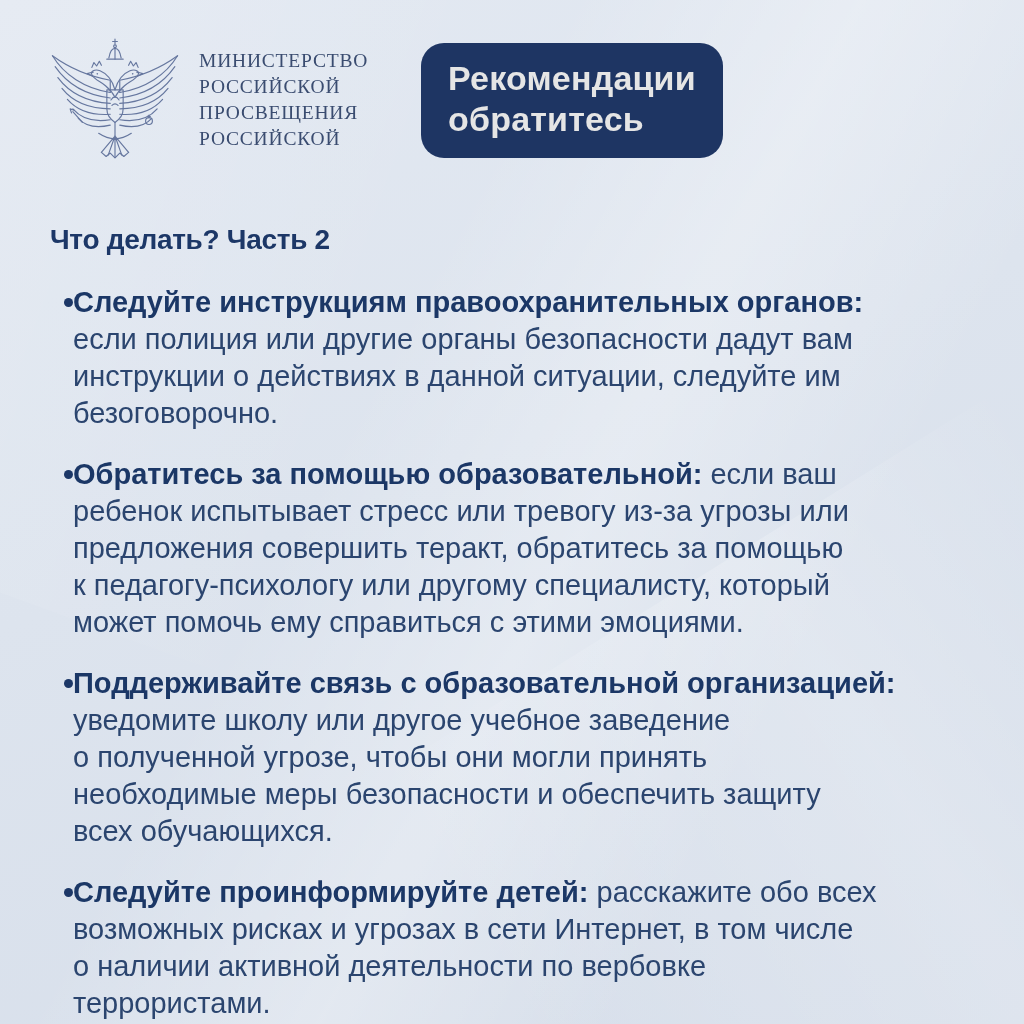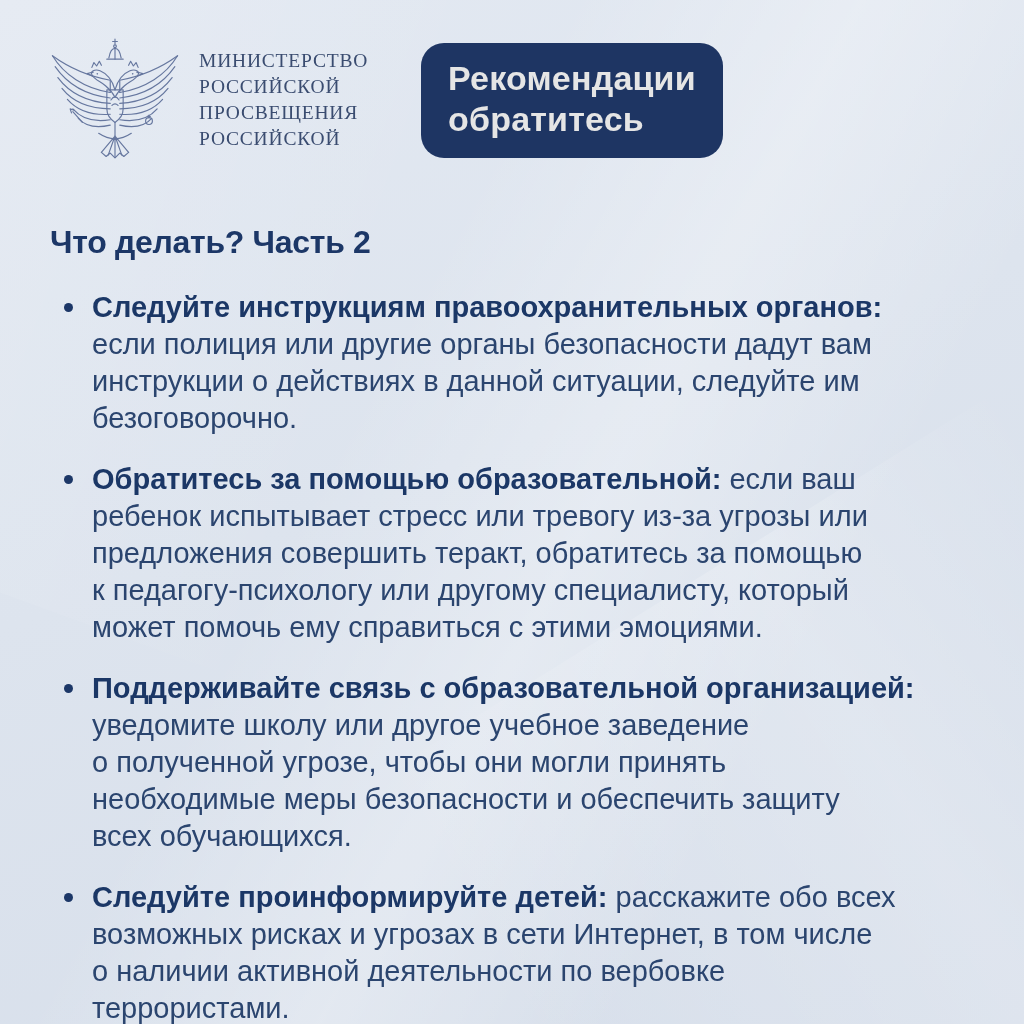--- a/index.html
+++ b/index.html
@@ -35,27 +35,27 @@
   .badge{
     margin-left:44px;align-self:center;
     background:#1e3563;color:#e5e5e5;
     border-radius:23px;padding:15px 27px 18px 27px;
     font-size:34px;line-height:41px;font-weight:700;letter-spacing:0.2px;
   }
 
   
   .title{
     margin:58px 8px 0 50px;
-    font-size:32px;font-weight:700;letter-spacing:-0.3px;
+    font-size:28px;font-weight:700;letter-spacing:-0.3px;
     color:#1c3767;
   }
 
   
   ul.points{list-style:none;margin:28px 0 0 64px;padding:0;}
-  ul.points li{display:flex;gap:19px;margin-bottom:24px;}
+  ul.points li{display:flex;margin-bottom:24px;}
   .dot{flex:0 0 auto;width:9px;height:9px;border-radius:50%;background:#1c3767;margin-top:14px;}
   .btext{
     margin:0;max-width:905px;
     font-size:29px;line-height:37px;color:#2b456f;
   }
   .btext strong{font-weight:700;color:#1b3766;}
   .bbody{white-space:pre-line;}
 </style>
 </head>
 <body>

